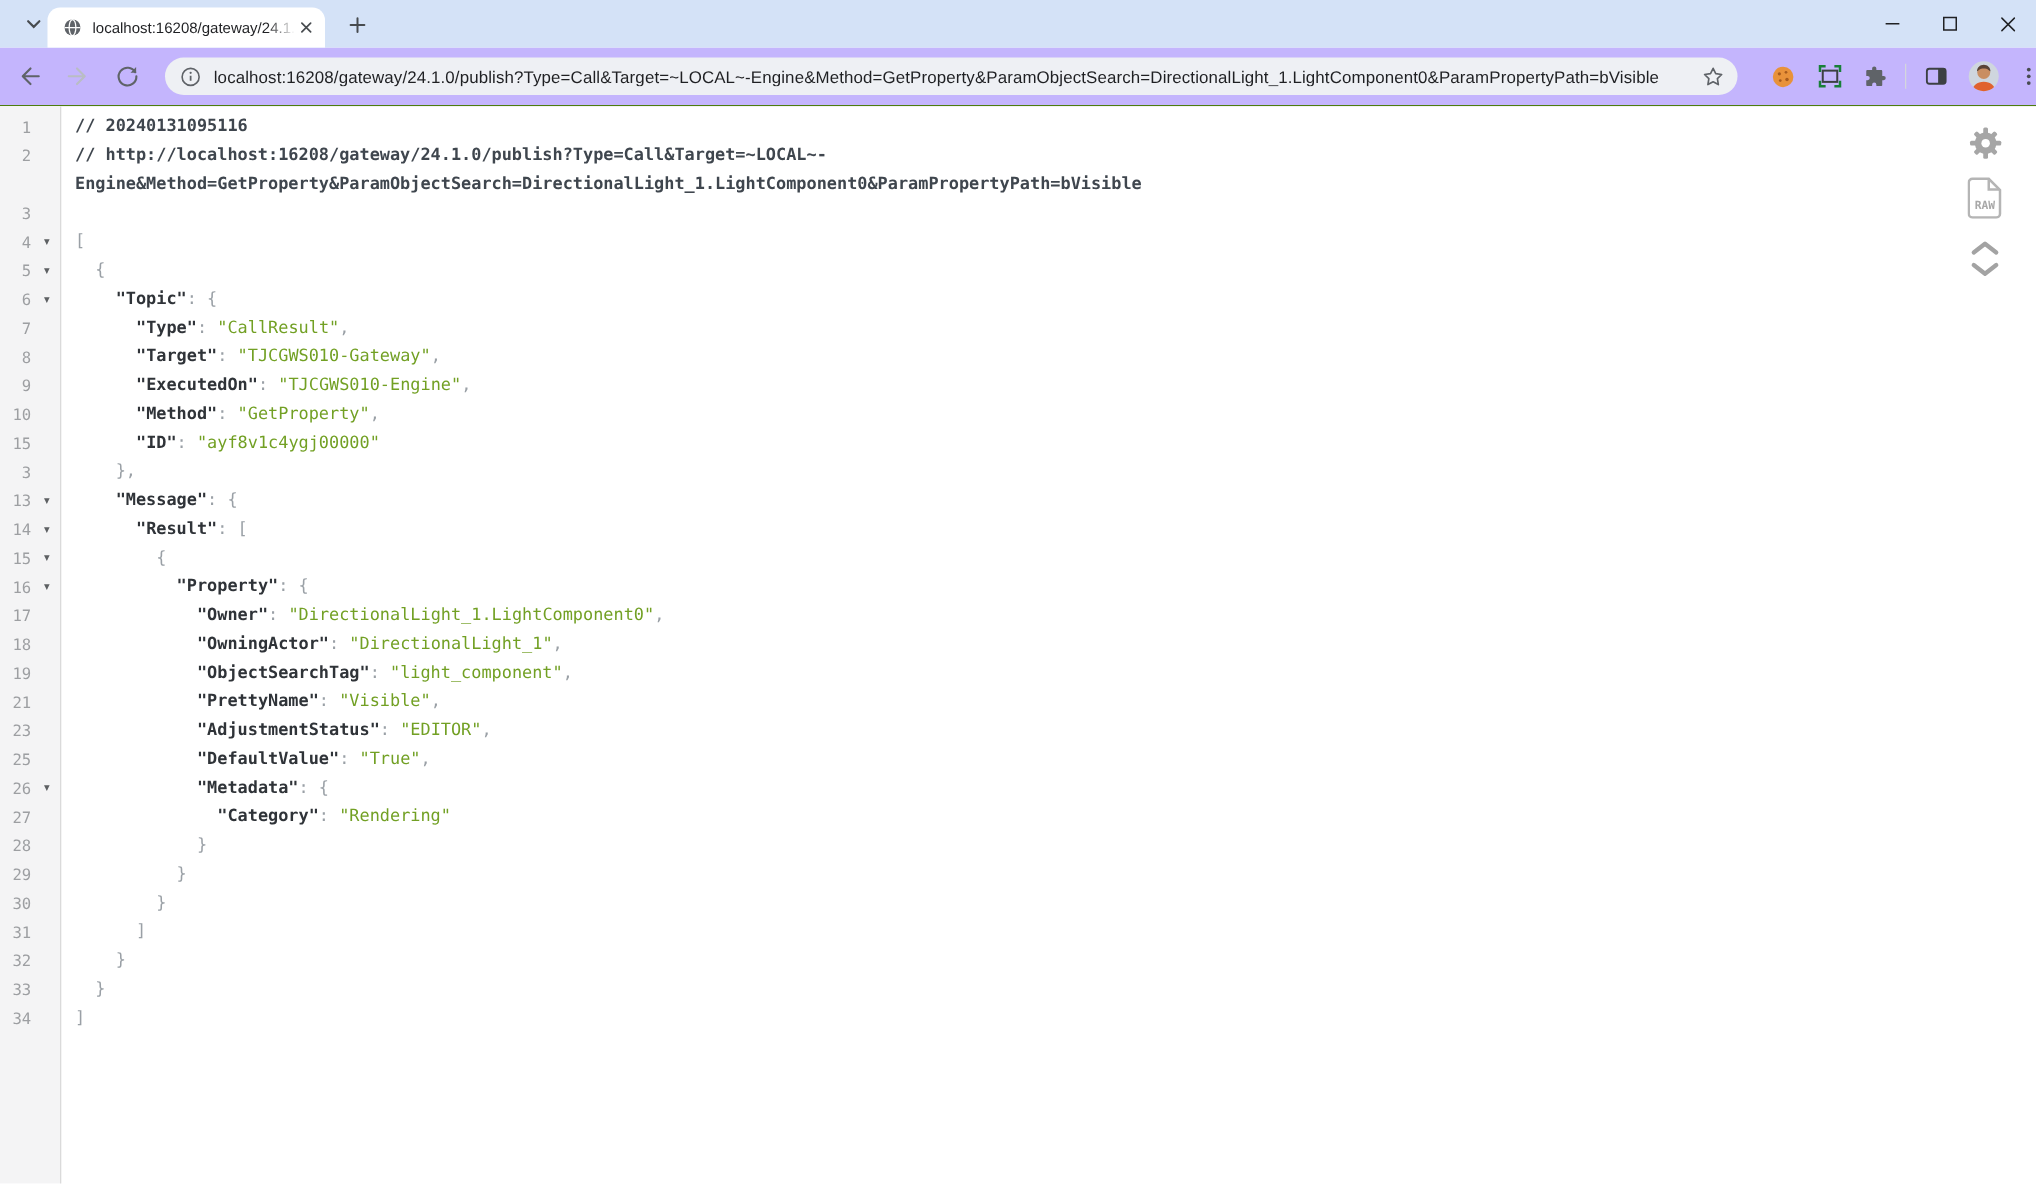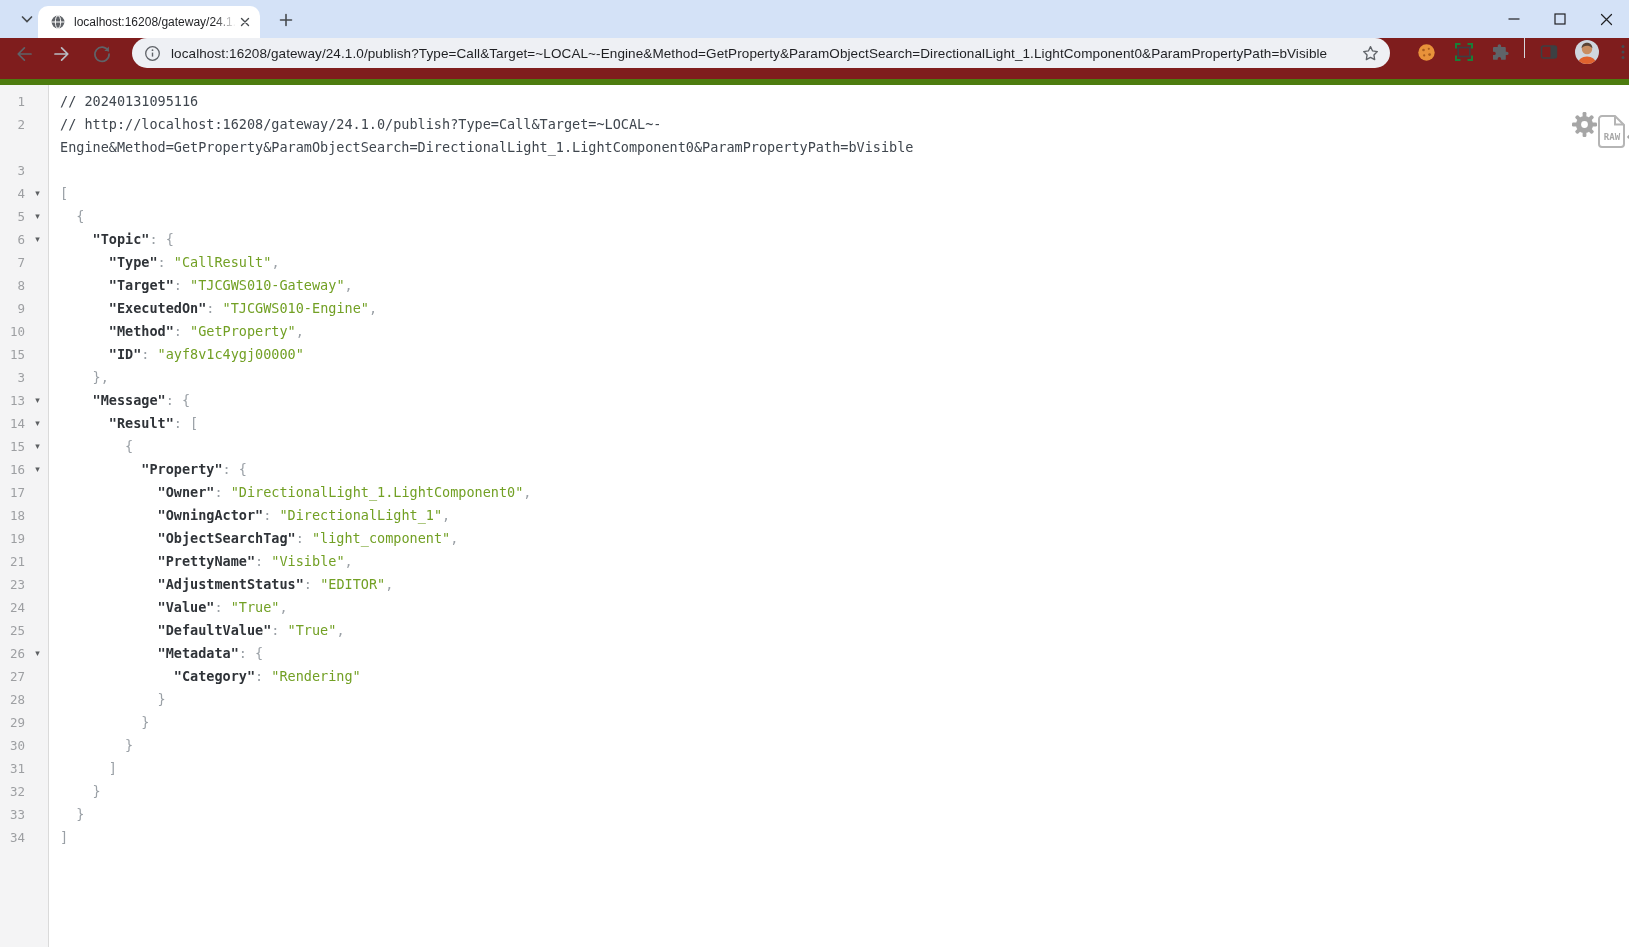--- a/index.html
+++ b/index.html
@@ -34,22 +34,22 @@
     position:absolute; left:272px; top:8px; width:28px; height:24px;
     border:none; background:transparent; cursor:pointer; padding:0;
     display:flex; align-items:center; justify-content:center;
   }
   .win-controls { position:absolute; right:0; top:0; height:38px; display:flex; }
   .win-btn { width:46px; height:38px; border:none; background:transparent; padding:0; cursor:pointer;
     display:flex; align-items:center; justify-content:center; }
 
   
   .toolbar {
-    height:47px; background:#7f1d1d; border-bottom:6px solid #4d7c0f;
-    display:flex; 
+    height:47px; background:#c4b5fd; border-bottom:1px solid #4d7c0f;
+    display:flex; align-items:center;
   }
   .nav-btn { border:none; background:transparent; padding:0; cursor:pointer; width:32px; height:32px;
     display:flex; align-items:center; justify-content:center; border-radius:50%; flex:none; }
   .nav-back { margin-left:8px; }
   .nav-fwd { margin-left:6px; }
   .nav-reload { margin-left:8px; }
   .omnibox {
     margin-left:14px; width:1258px; height:30px; background:#eef0f4; border-radius:15px;
     display:flex; align-items:center; padding:0 10px 0 12px; flex:none;
   }
@@ -81,25 +81,25 @@
     font:12.5px/23px "DejaVu Sans Mono", monospace; }
   .caret { flex:0 0 25px; text-align:center; font-size:9px; line-height:23px; color:#5d6063; cursor:pointer; }
   .codecell {
     flex:1; font:13.5px/23px "DejaVu Sans Mono", monospace;
     white-space:pre-wrap; overflow-wrap:break-word; word-break:normal;
     padding-left:10px; padding-right:200px; color:#3c4043;
   }
   .tk-k { color:var(--syntax-key); font-weight:bold; }
   .tk-s { color:var(--syntax-string); }
   .tk-p { color:var(--syntax-punct); }
-  .tk-c { color:var(--syntax-comment); }
+  .tk-c { color:var(--syntax-comment);font-weight:bold; }
 
   
   .viewer-tools { position:absolute; top:16px; right:24px; width:34px;
-    display:flex; flex-direction:row; align-items:center; }
+    display:flex; flex-direction:column; align-items:center; }
   .tool-btn { border:none; background:transparent; padding:0; cursor:pointer;
     display:flex; align-items:center; justify-content:center; }
   .tool-raw { margin-top:13px; }
   .tool-up { margin-top:16px; }
   .tool-down { margin-top:4px; }
 </style>
 </head>
 <body>
 
 <div>
@@ -337,25 +337,20 @@
         </div>
         <div class="row">
           <span class="ln">21</span>
           <span class="caret"></span>
           <span class="codecell"><span>            </span><span class="tk-k">"PrettyName"</span><span class="tk-p">: </span><span class="tk-s">"Visible"</span><span class="tk-p">,</span></span>
         </div>
         <div class="row">
           <span class="ln">23</span>
           <span class="caret"></span>
           <span class="codecell"><span>            </span><span class="tk-k">"AdjustmentStatus"</span><span class="tk-p">: </span><span class="tk-s">"EDITOR"</span><span class="tk-p">,</span></span>
-        </div>
-        <div class="row">
-          <span class="ln">24</span>
-          <span class="caret"></span>
-          <span class="codecell"><span>            </span><span class="tk-k">"Value"</span><span class="tk-p">: </span><span class="tk-s">"True"</span><span class="tk-p">,</span></span>
         </div>
         <div class="row">
           <span class="ln">25</span>
           <span class="caret"></span>
           <span class="codecell"><span>            </span><span class="tk-k">"DefaultValue"</span><span class="tk-p">: </span><span class="tk-s">"True"</span><span class="tk-p">,</span></span>
         </div>
         <div class="row">
           <span class="ln">26</span>
           <span class="caret">▾</span>
           <span class="codecell"><span>            </span><span class="tk-k">"Metadata"</span><span class="tk-p">: {</span></span>

